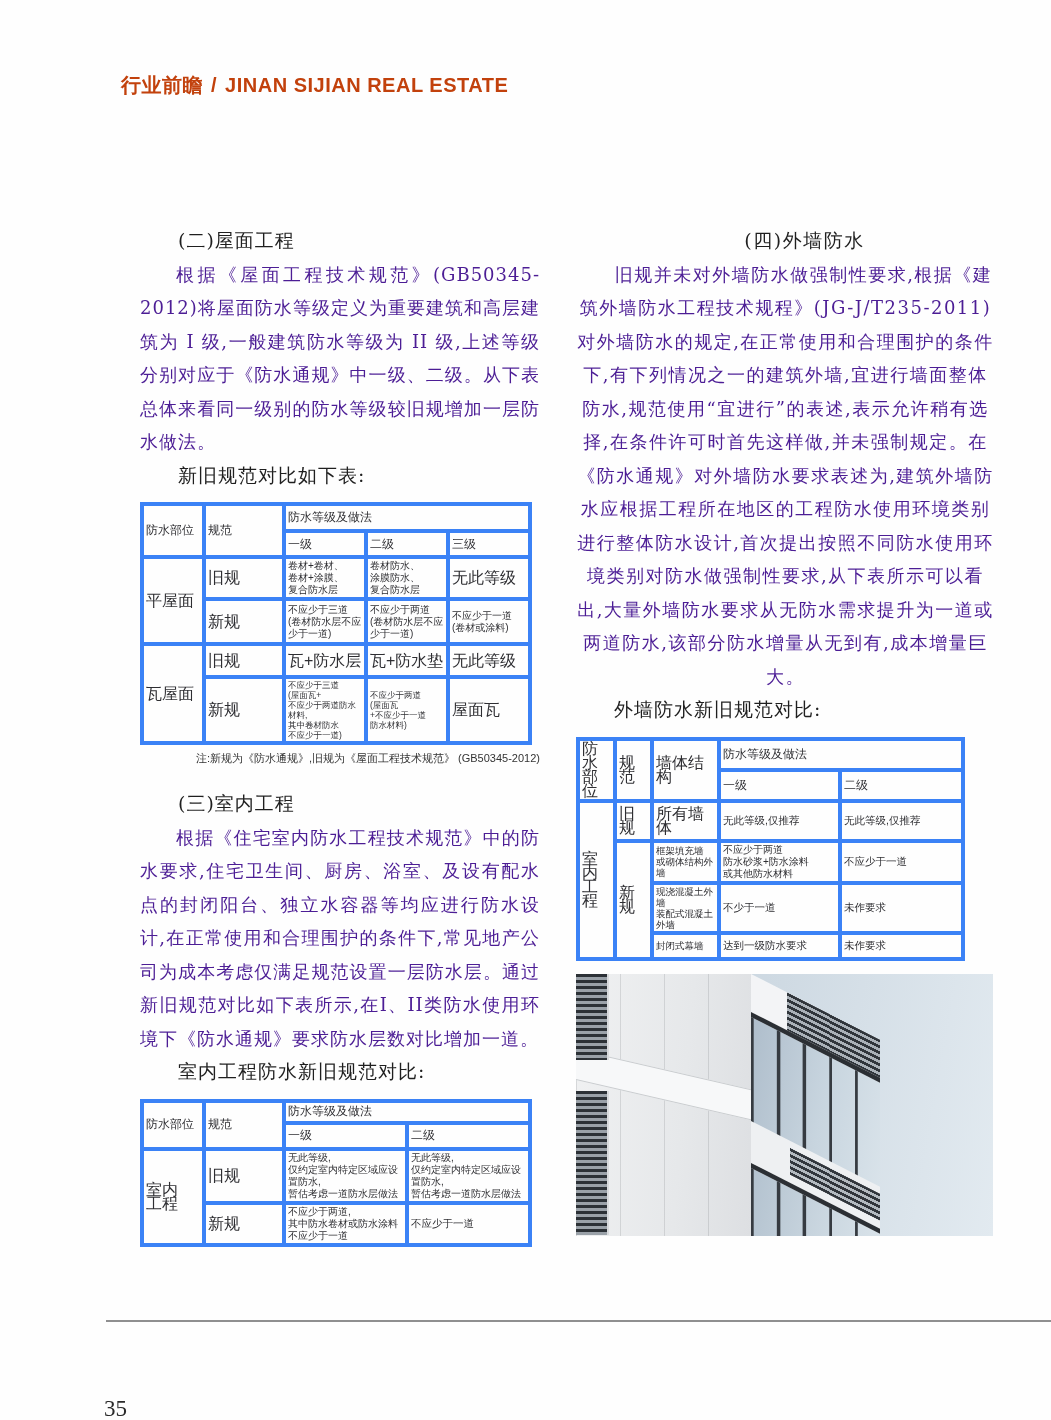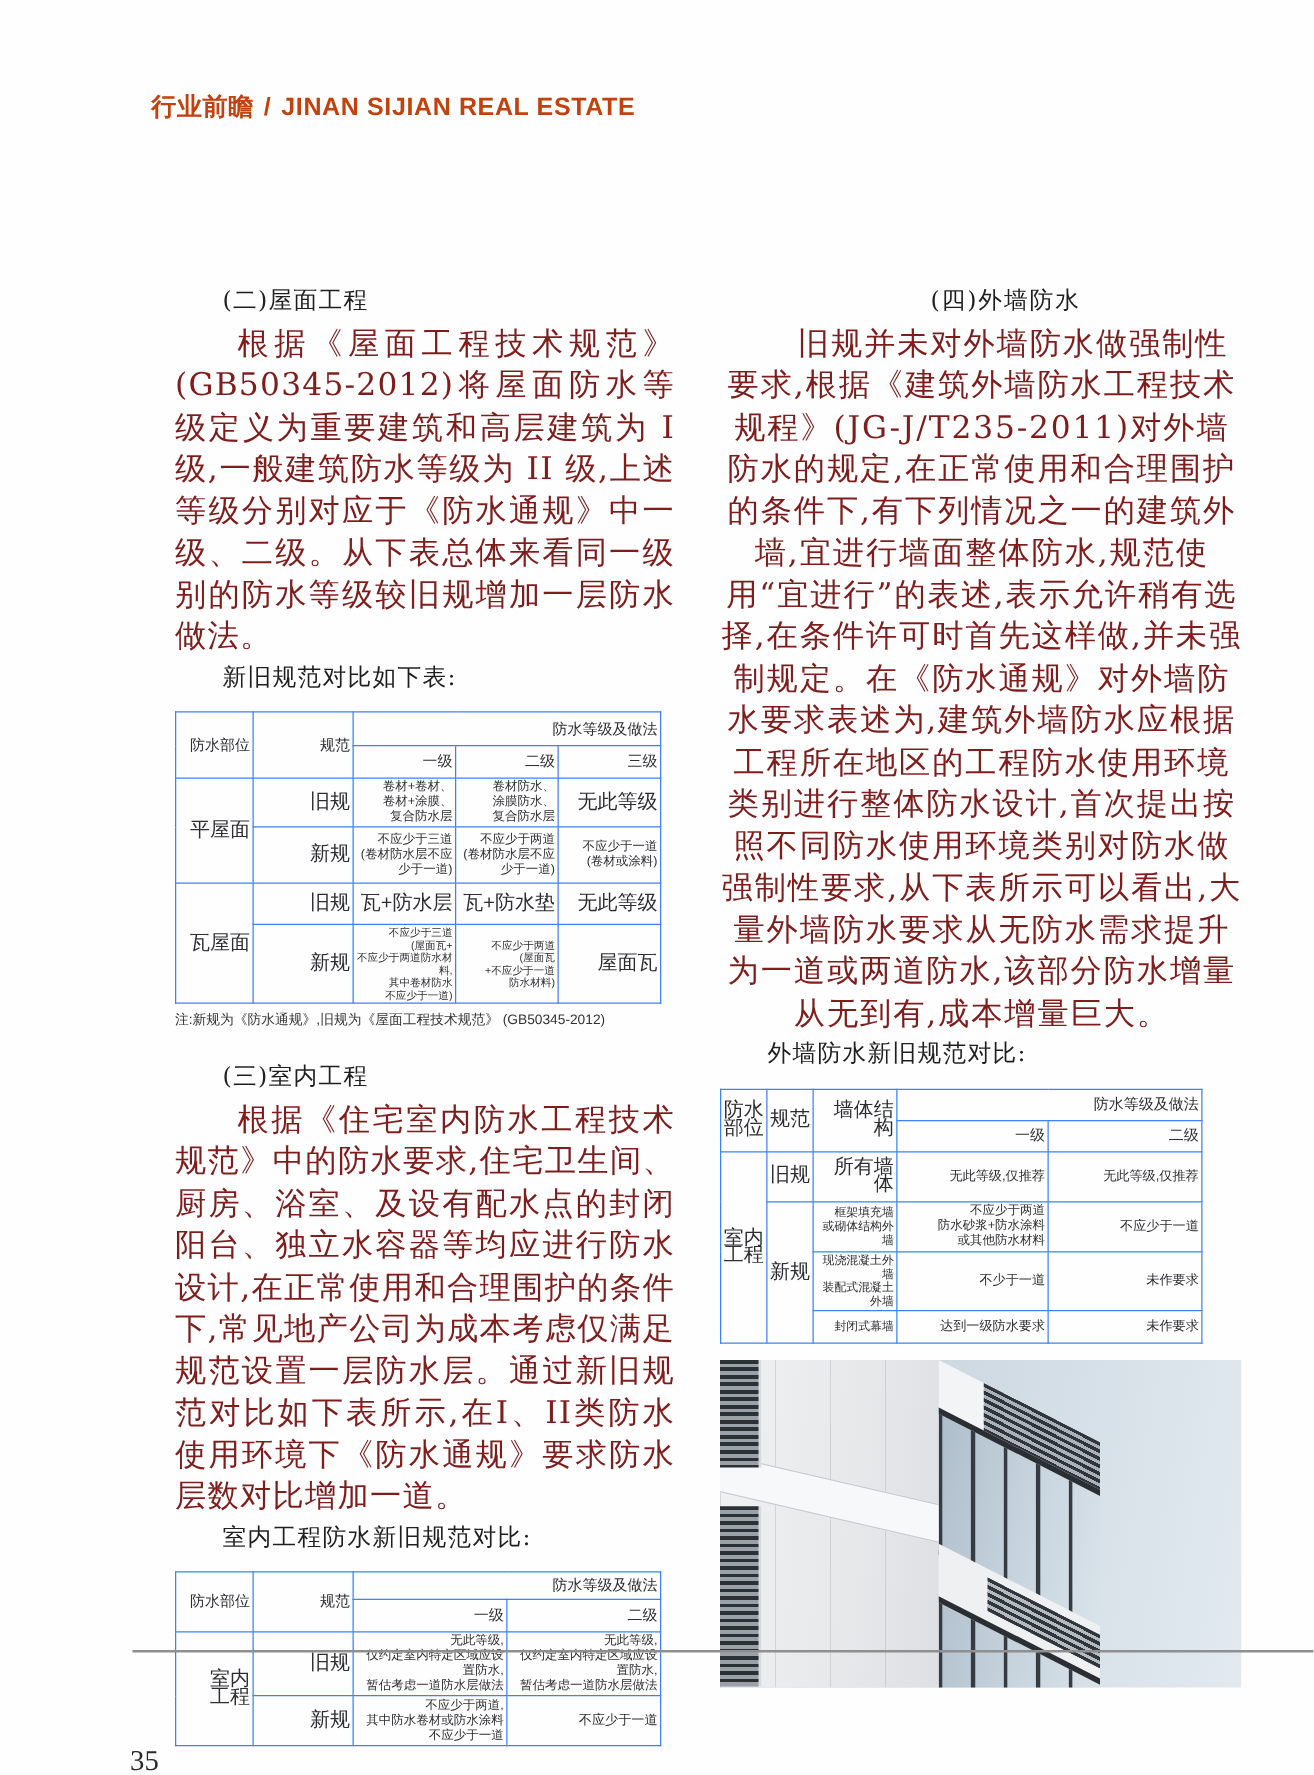--- a/index.html
+++ b/index.html
@@ -12,38 +12,38 @@
   .hdr .sep{margin:0 8px;}
 
   
   .col{position:absolute;top:224px;}
   .col-left{left:140px;width:400px;}
   .col-right{left:576px;width:419px;}
 
   p{margin:0;}
   .h1{font-size:19px;line-height:33.5px;text-indent:2em;letter-spacing:1px;}
   .h1.gap{margin-top:22px;}
-  .body-p{font-size:25px;line-height:33.5px;text-align:justify;text-indent:2em;
-          letter-spacing:1px;color:#7f1d1d;}
+  .body-p{font-size:18px;line-height:33.5px;text-align:justify;text-indent:2em;
+          letter-spacing:1px;color:#4c1d95;}
   .col-right .body-p,.col-right .h1{letter-spacing:1.5px;text-align:center;}
   .intro{font-size:19px;line-height:33.5px;text-indent:2em;letter-spacing:1px;}
 
   
   table.tbl{border-collapse:collapse;margin-top:10px;font-family:"Liberation Sans",sans-serif;
             color:#2e2e32;table-layout:fixed;}
-  table.tbl td{border:1px solid #3b82f6;text-align:right;vertical-align:middle;
+  table.tbl td{border:4px solid #3b82f6;text-align:left;vertical-align:middle;
                padding:1px 2px;white-space:pre-line;overflow:hidden;}
   .ch{font-size:12px;line-height:15px;}
   .cl{font-size:16px;line-height:14px;}
   .cm{font-size:10px;line-height:12px;margin-left:28px;}
   .cs{font-size:8.5px;line-height:10px;}
   .cs2{font-size:9.5px;line-height:11px;}
   .cm2{font-size:10.5px;line-height:13px;}
   .note{margin-top:6px;font-family:"Liberation Sans",sans-serif;font-size:11px;
-        color:#333;text-align:left;text-indent:0;line-height:14px;}
+        color:#333;text-align:right;text-indent:0;line-height:14px;}
 
   
   .photo{position:relative;width:417px;height:262px;margin-top:13px;overflow:hidden;
          background:linear-gradient(100deg,#c3cfda 0%,#cfdae3 45%,#e2eaf0 100%);}
   .p-side{position:absolute;left:0;top:0;width:42%;height:100%;
           background:linear-gradient(95deg,#f0f1f2 0%,#e6e8ea 60%,#dddfe2 100%);}
   .p-side::after{content:"";position:absolute;inset:0;
           background:repeating-linear-gradient(90deg,rgba(60,65,70,.14) 0 1px,transparent 1px 44px);}
   .p-band{position:absolute;left:-4%;top:37%;width:52%;height:11%;background:#f7f8f9;
           border-top:1px solid #c9cccf;border-bottom:1px solid #c9cccf;transform:skewY(13deg);}

